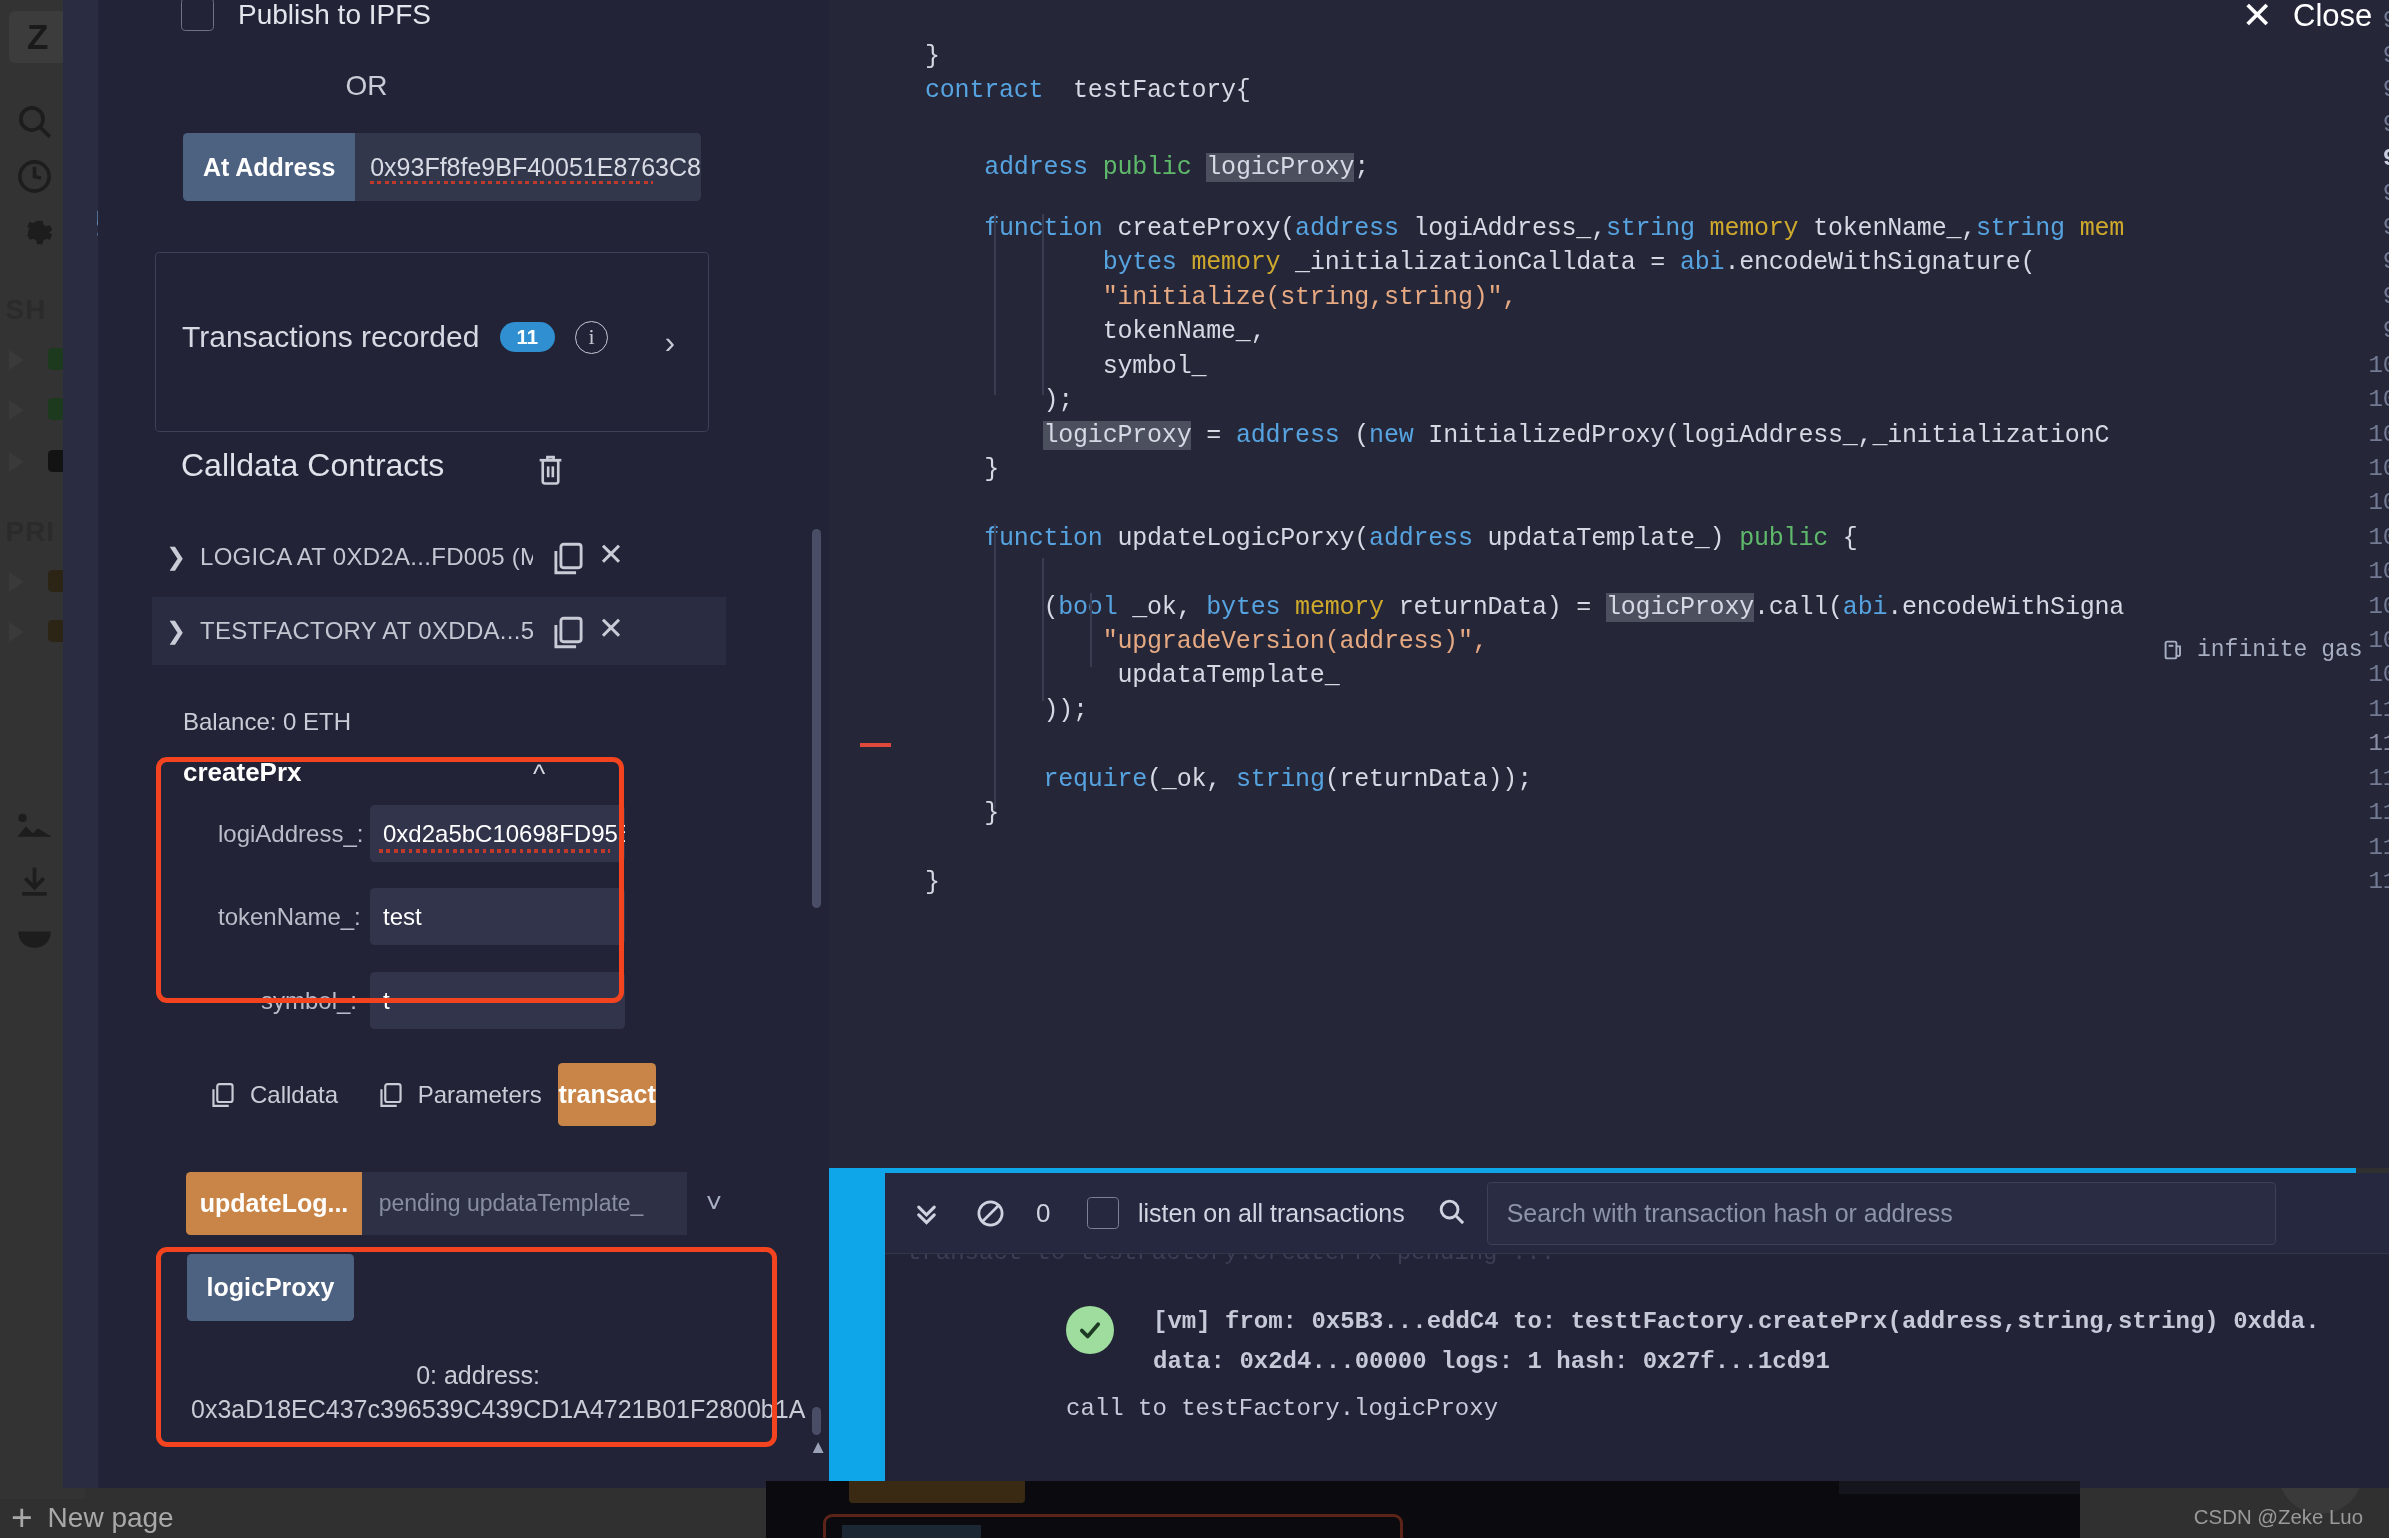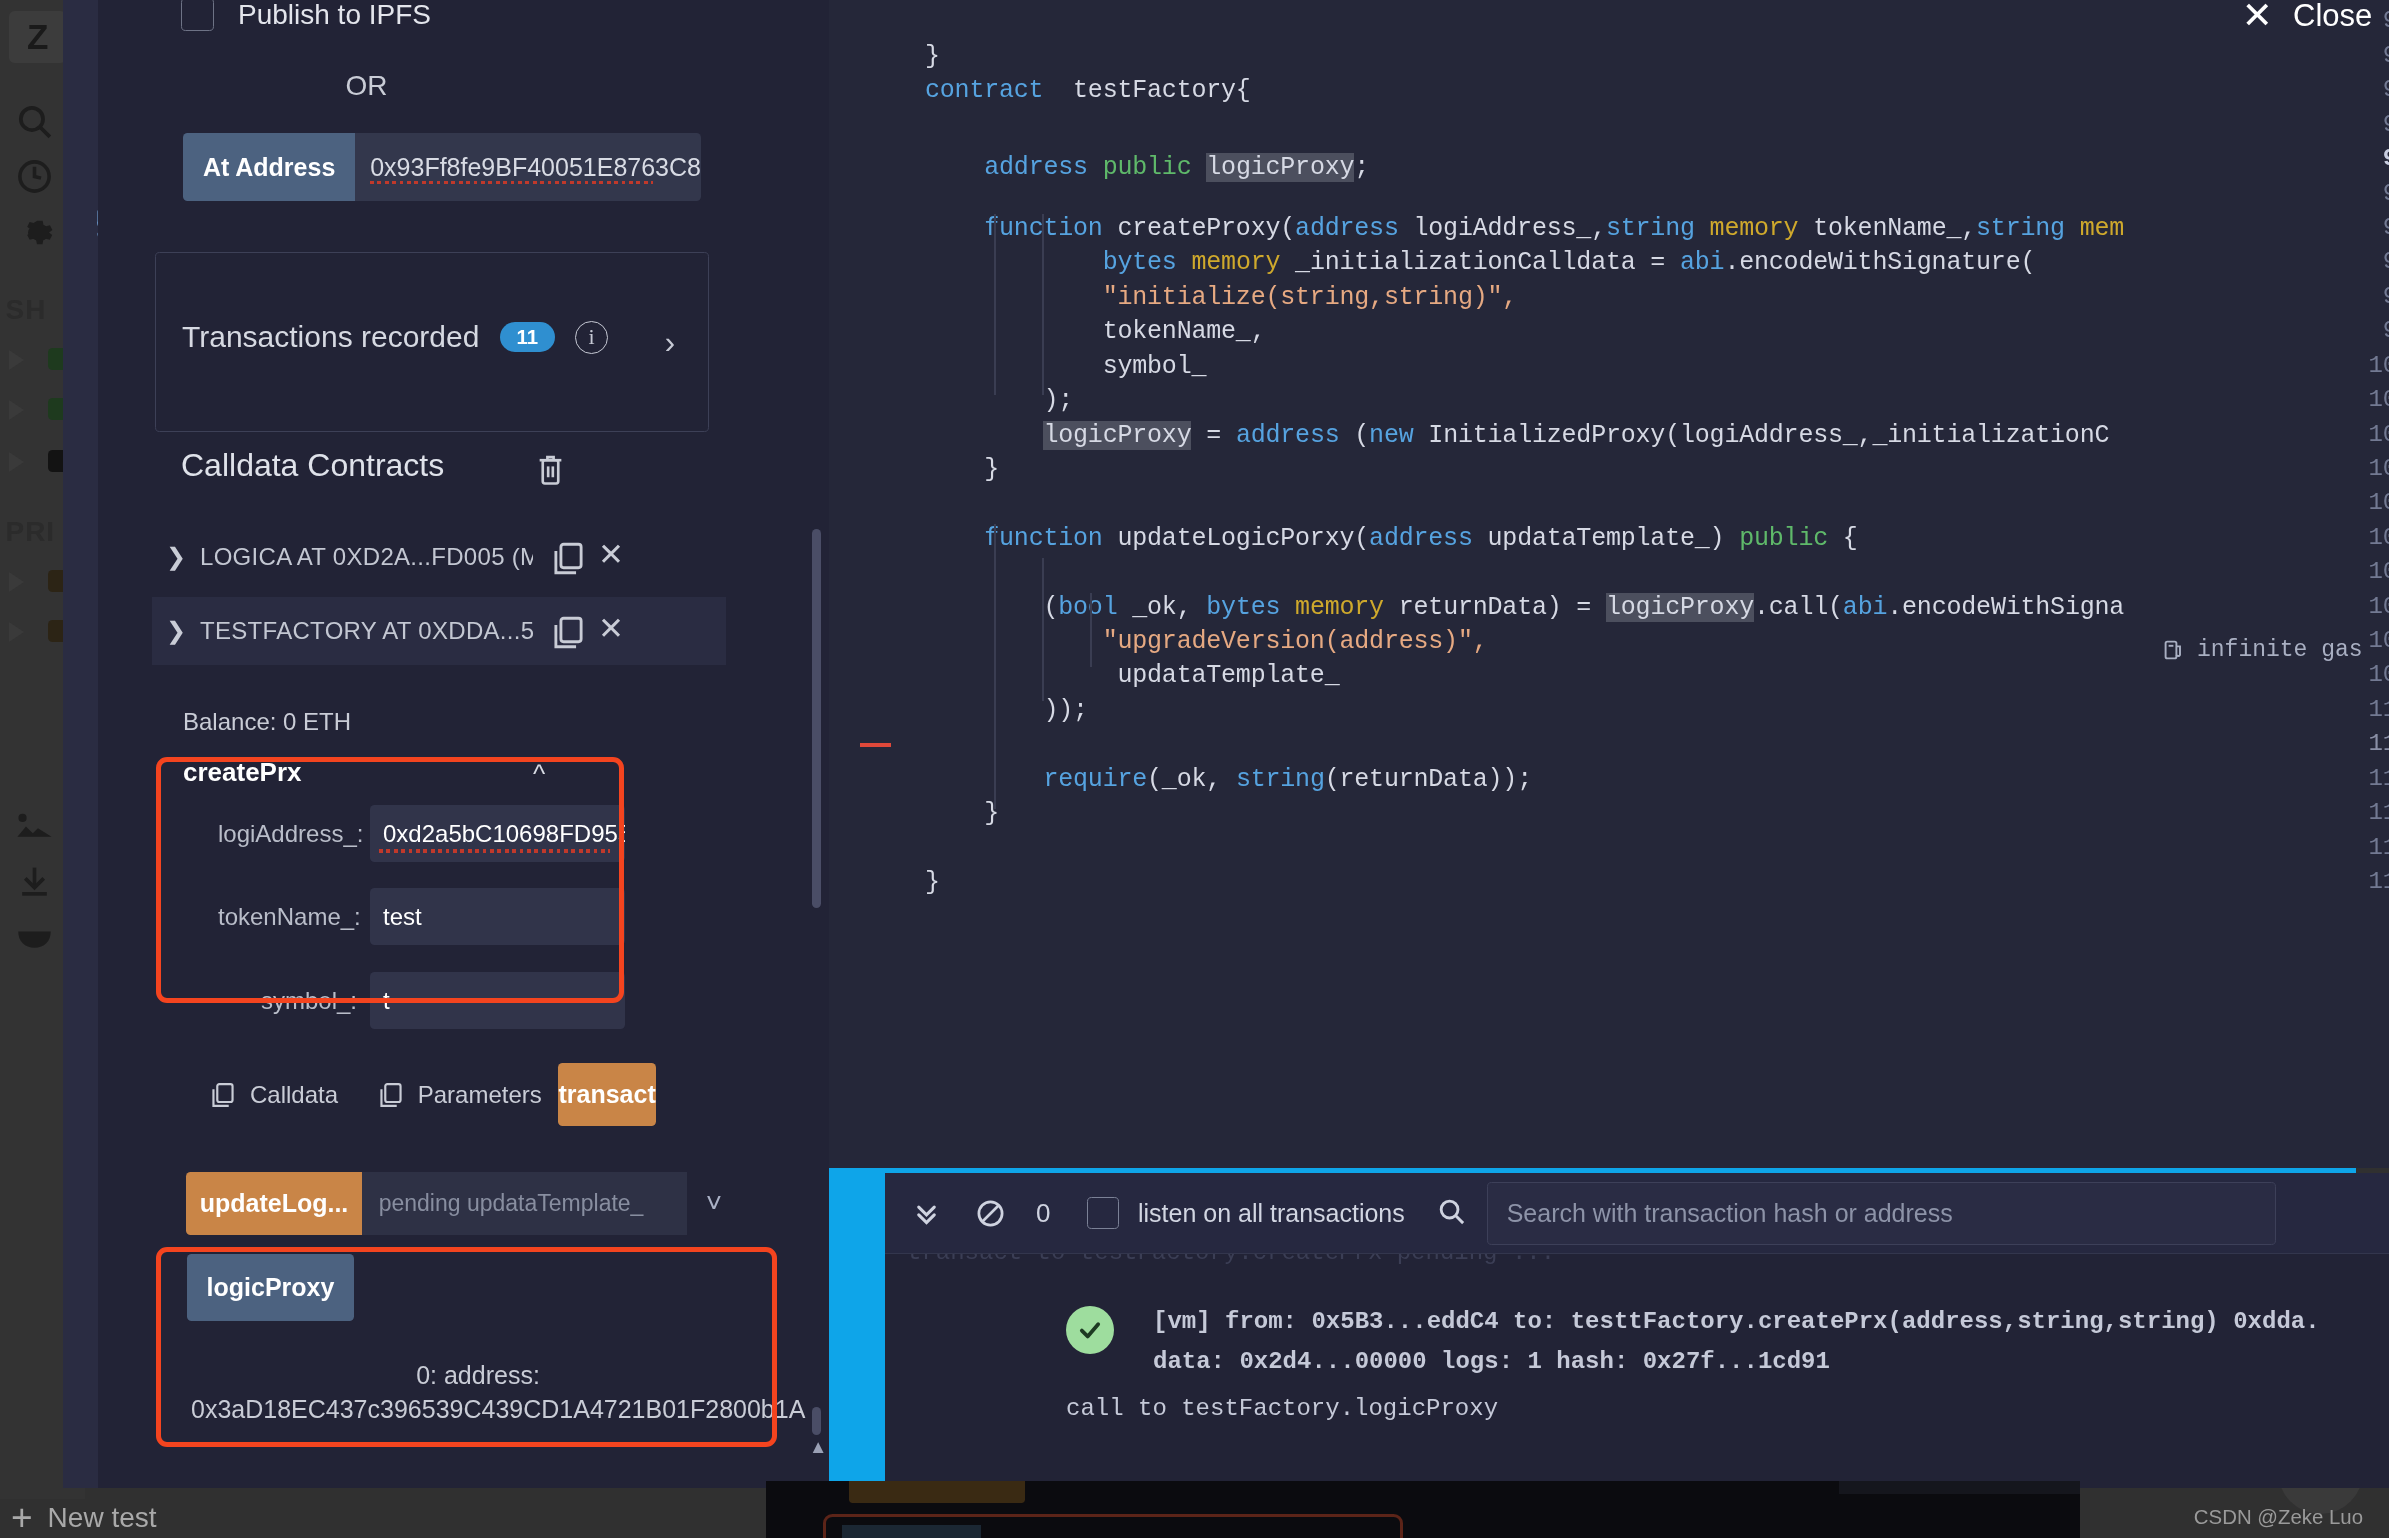--- a/index.html
+++ b/index.html
@@ -194,21 +194,21 @@
       <div class="bg-ico" style="top:909px">
         <svg width="39" height="28" viewBox="0 0 24 16" fill="#1d1d1d">
             <path d="M2 4h20c0 6-4 10-10 10S2 10 2 4z"></path>
           </svg>
       </div>
     </div>
 
     <div class="bg-bottombar">
       <div class="newpage">
         <span class="plus">+</span>
-        <span>New test</span>
+        <span>New page</span>
       </div>
       <div class="bg-circle"></div>
       <div class="csdn">CSDN @Zeke Luo</div>
     </div>
   </div>
 
   <div class="topbar-dark"></div>
 
   <div class="remix">
 

